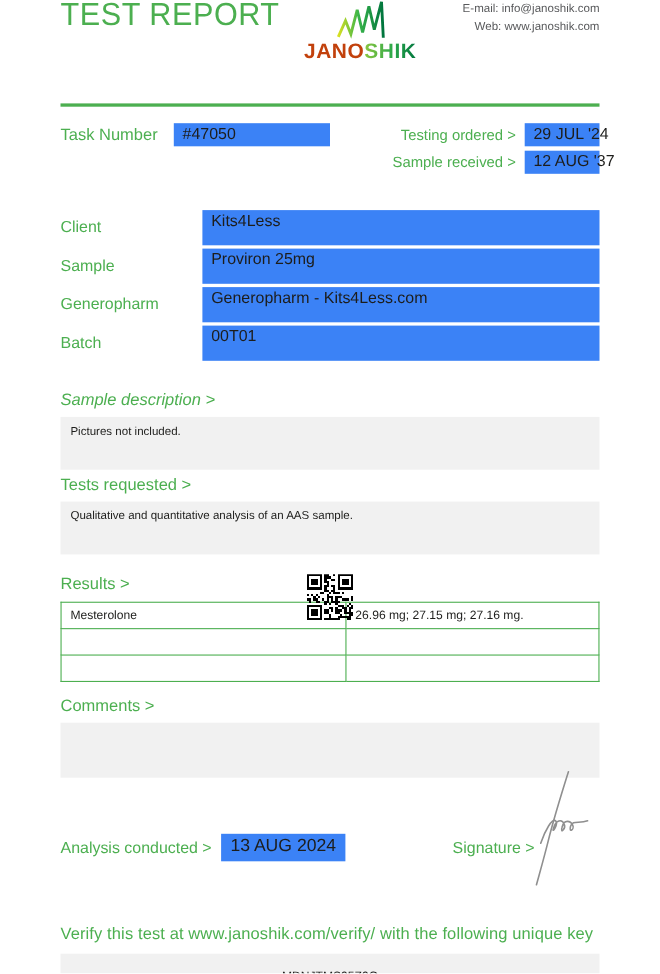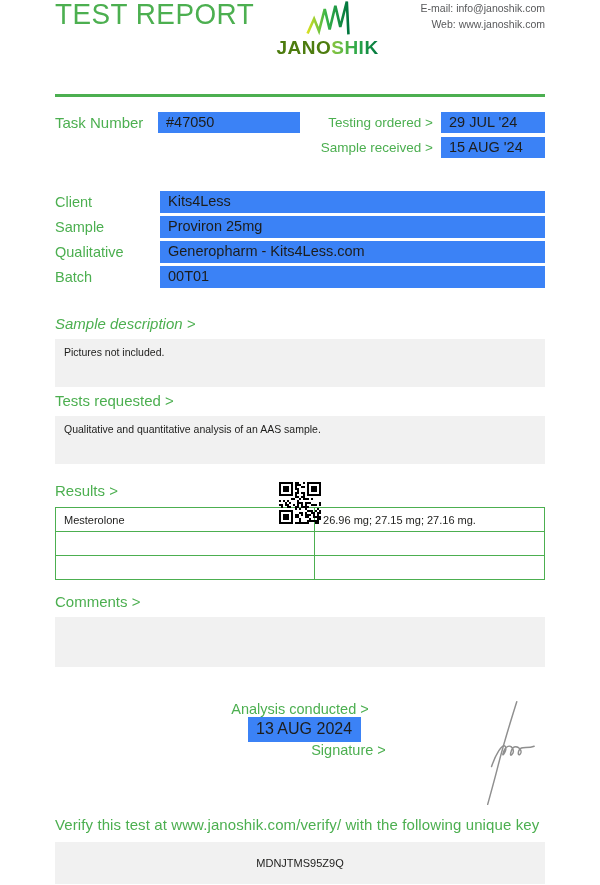--- a/index.html
+++ b/index.html
@@ -16,21 +16,21 @@
     padding-bottom:11px;box-sizing:border-box;
   }
   .report-title{
     margin:0;font-size:29px;font-weight:500;color:#4CAF50;
     letter-spacing:.5px;line-height:1;transform:scaleX(.96);transform-origin:left bottom;
     white-space:nowrap;
   }
   .brand{display:flex;flex-direction:column;align-items:center;margin-right:28px;}
   .brand-icon{line-height:0;margin-bottom:2px;}
   .brand-name{font-size:19px;font-weight:bold;letter-spacing:.5px;line-height:1;}
-  .brand-name .jano{color:#4d7c0f;}
+  .brand-name .jano{color:#c2410c;}
   .brand-name .shik{color:#2FA04A;}
   @supports (-webkit-background-clip: text){
     .brand-name .shik{
       background:linear-gradient(90deg,#8CC63F 0%,#2BA84A 55%,#00753E 100%);
       -webkit-background-clip:text;-webkit-text-fill-color:transparent;
     }
   }
   .contact{font-size:10.5px;color:#58595b;text-align:right;line-height:1.55;white-space:nowrap;}
   
   .task-section{display:flex;margin-top:15px;align-items:flex-start;}
@@ -38,26 +38,26 @@
   .val-box{
     background:#3b82f6;font-size:14.5px;color:#1d1d1b;
     padding:2px 8px 3px 8px;box-sizing:border-box;white-space:nowrap;
   }
   .task-left{display:flex;align-items:center;}
   .task-left .g-label{width:103px;}
   .task-num{width:142px;}
   .task-right{margin-left:auto;display:flex;flex-direction:column;gap:4px;}
   .tr-row{display:flex;align-items:center;justify-content:flex-end;}
   .tr-row .g-label{font-size:13.5px;margin-right:8px;}
-  .tr-row .val-box{width:104px;font-weight:500;}
+  .tr-row .val-box{width:68px;font-weight:500;}
   
   .info-section{margin-top:33px;}
   .info-row{display:flex;align-items:center;margin-bottom:3px;}
   .info-row .g-label{width:105px;flex:none;}
-  .info-row .val-box{flex:1;height:22px;line-height:17px;}
+  .info-row .val-box{flex:1;height:32px;line-height:17px;margin-left:24px;}
   
   .sec-heading{color:#4CAF50;font-size:15px;line-height:1;}
   .text-box{
     background:#f1f1f1;font-size:10.5px;color:#1d1d1b;
     padding:7px 9px;box-sizing:border-box;margin-top:8px;
   }
   .sd-heading{margin-top:28px;font-style:italic;}
   .sd-box{height:48px;}
   .tq-heading{margin-top:6px;}
   .tq-box{height:48px;}
@@ -70,21 +70,21 @@
   }
   .results-table td{
     border:1.5px solid #4CAF50;height:21px;font-size:11px;
     padding:1px 8px;vertical-align:middle;background:#fff;
   }
   .results-table td.col-a{width:49.5%;}
   
   .cm-heading{margin-top:14px;}
   .cm-box{height:50px;}
   
-  .footer-row{display:flex;align-items:center;margin-top:34px;flex-direction:column;}
+  .footer-row{display:flex;align-items:center;margin-top:51px;}
   .analysis-box{font-size:16px;font-weight:500;margin-left:9px;width:113px;padding-top:3px;padding-bottom:4px;}
   .sig-label{margin-left:97px;font-size:14.5px;}
   .signature{position:absolute;left:478px;top:698px;line-height:0;}
   .verify-line{margin-top:58px;color:#4CAF50;font-size:15px;white-space:nowrap;letter-spacing:.1px;}
   .key-box{
     margin-top:9px;background:#f1f1f1;height:42px;display:flex;
     align-items:center;justify-content:center;font-size:11px;color:#1d1d1b;
   }
 </style>
 </head>
@@ -120,36 +120,36 @@
       <span class="g-label" style="font-size:15px">Task Number</span>
       <span class="val-box task-num">#47050</span>
     </div>
     <div class="task-right">
       <div class="tr-row">
         <span class="g-label">Testing ordered  &gt;</span>
         <span class="val-box">29 JUL '24</span>
       </div>
       <div class="tr-row">
         <span class="g-label">Sample received &gt;</span>
-        <span class="val-box">15 AUG '24</span>
+        <span class="val-box">12 AUG '37</span>
       </div>
     </div>
   </div>
 
   <div class="info-section">
     <div class="info-row">
       <span class="g-label">Client</span>
       <span class="val-box">Kits4Less</span>
     </div>
     <div class="info-row">
       <span class="g-label">Sample</span>
       <span class="val-box">Proviron 25mg</span>
     </div>
     <div class="info-row">
-      <span class="g-label">Qualitative</span>
+      <span class="g-label">Generopharm</span>
       <span class="val-box">Generopharm - Kits4Less.com</span>
     </div>
     <div class="info-row">
       <span class="g-label">Batch</span>
       <span class="val-box">00T01</span>
     </div>
   </div>
 
   <div class="sec-heading sd-heading">Sample description &gt;</div>
   <div class="text-box sd-box">Pictures not included.</div>

